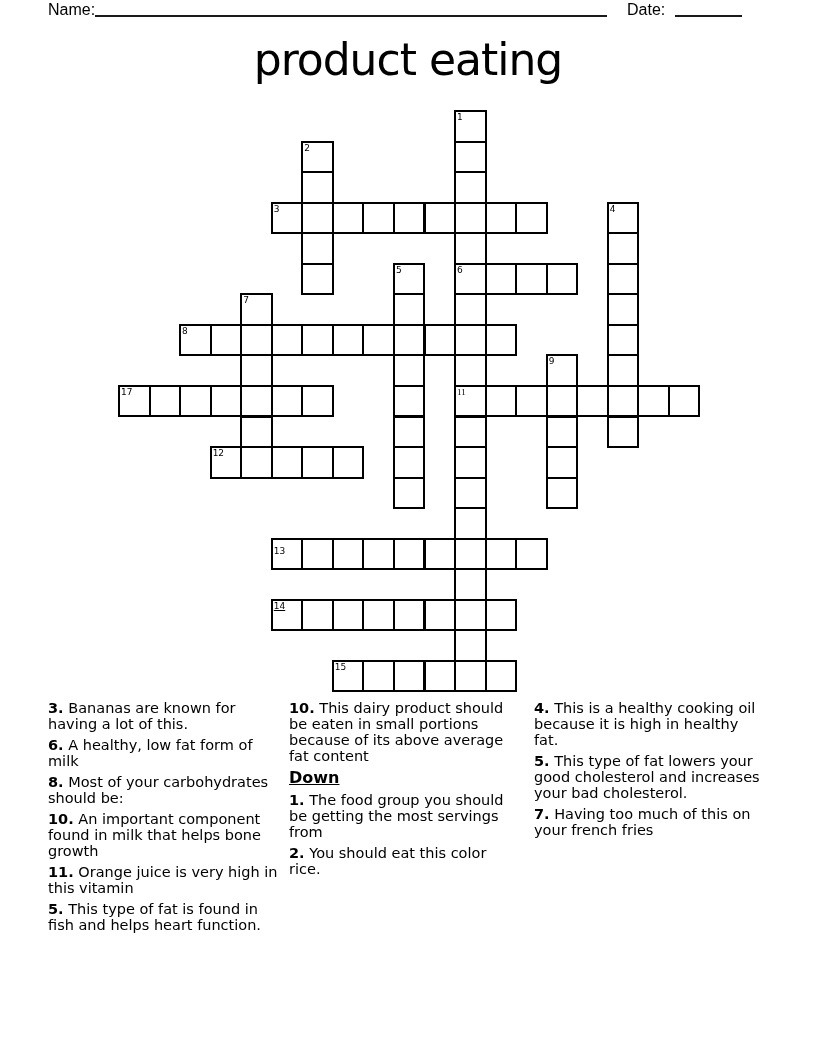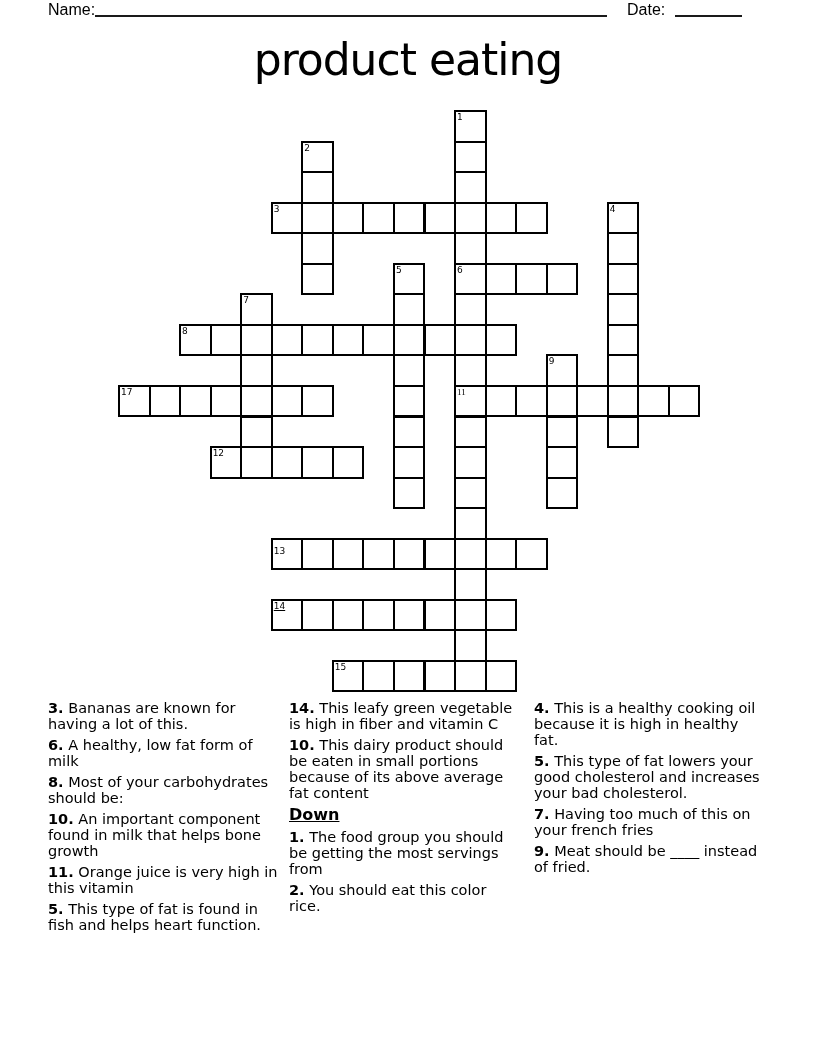--- a/index.html
+++ b/index.html
@@ -188,27 +188,25 @@
   <div class="clues">
       <div class="clue-col" style="left: 48px; width: 236px;">
         <div class="clue"><b>3.</b> Bananas are known for having a lot of this.</div>
         <div class="clue"><b>6.</b> A healthy, low fat form of milk</div>
         <div class="clue"><b>8.</b> Most of your carbohydrates should be:</div>
         <div class="clue"><b>10.</b> An important component found in milk that helps bone growth</div>
         <div class="clue"><b>11.</b> Orange juice is very high in this vitamin</div>
         <div class="clue"><b>5.</b> This type of fat is found in fish and helps heart function.</div>
       </div>
       <div class="clue-col" style="left: 289px; width: 231px;">
-        <div class="clue"><b>14.</b> This leafy green vegetable is high in fiber and vitamin C</div>
         <div class="clue"><b>10.</b> This dairy product should be eaten in small portions because of its above average fat content</div>
         <div class="clue-header">Down</div>
         <div class="clue"><b>1.</b> The food group you should be getting the most servings from</div>
         <div class="clue"><b>2.</b> You should eat this color rice.</div>
       </div>
       <div class="clue-col" style="left: 534px; width: 230px;">
         <div class="clue"><b>4.</b> This is a healthy cooking oil because it is high in healthy fat.</div>
         <div class="clue"><b>5.</b> This type of fat lowers your good cholesterol and increases your bad cholesterol.</div>
         <div class="clue"><b>7.</b> Having too much of this on your french fries</div>
-        <div class="clue"><b>9.</b> Meat should be ____ instead of fried.</div>
       </div>
     </div>
 
 </div>
 
 </body></html>

